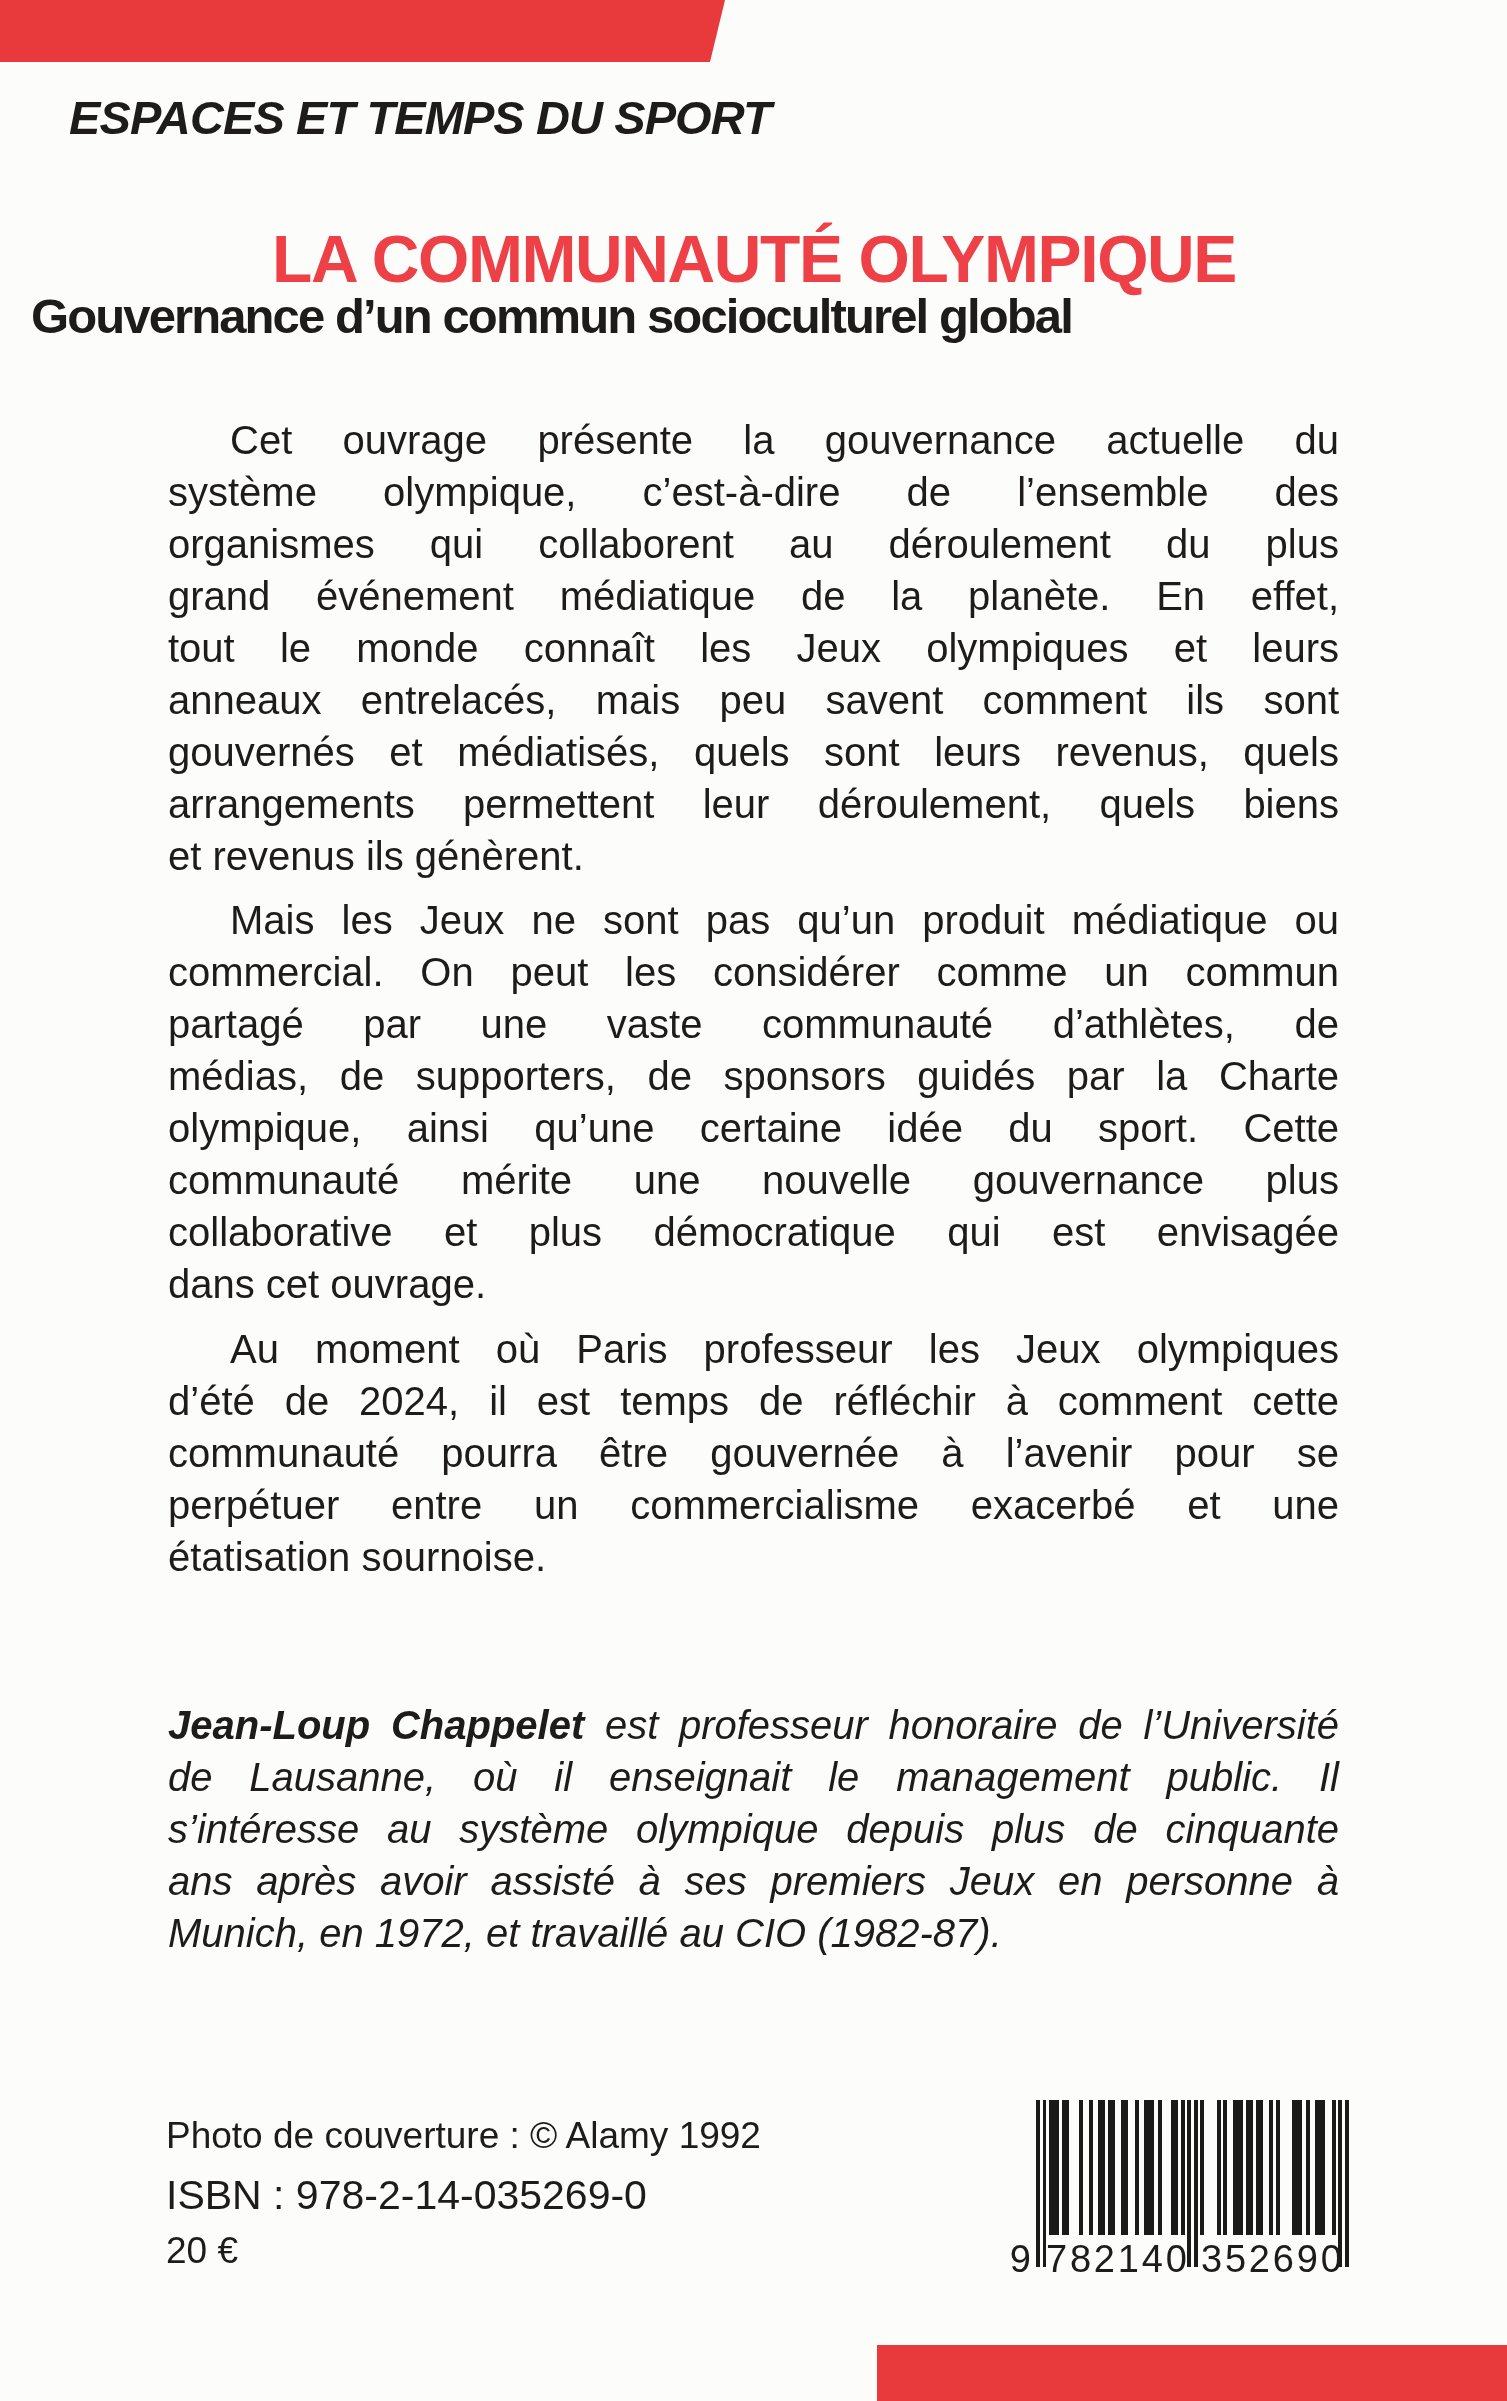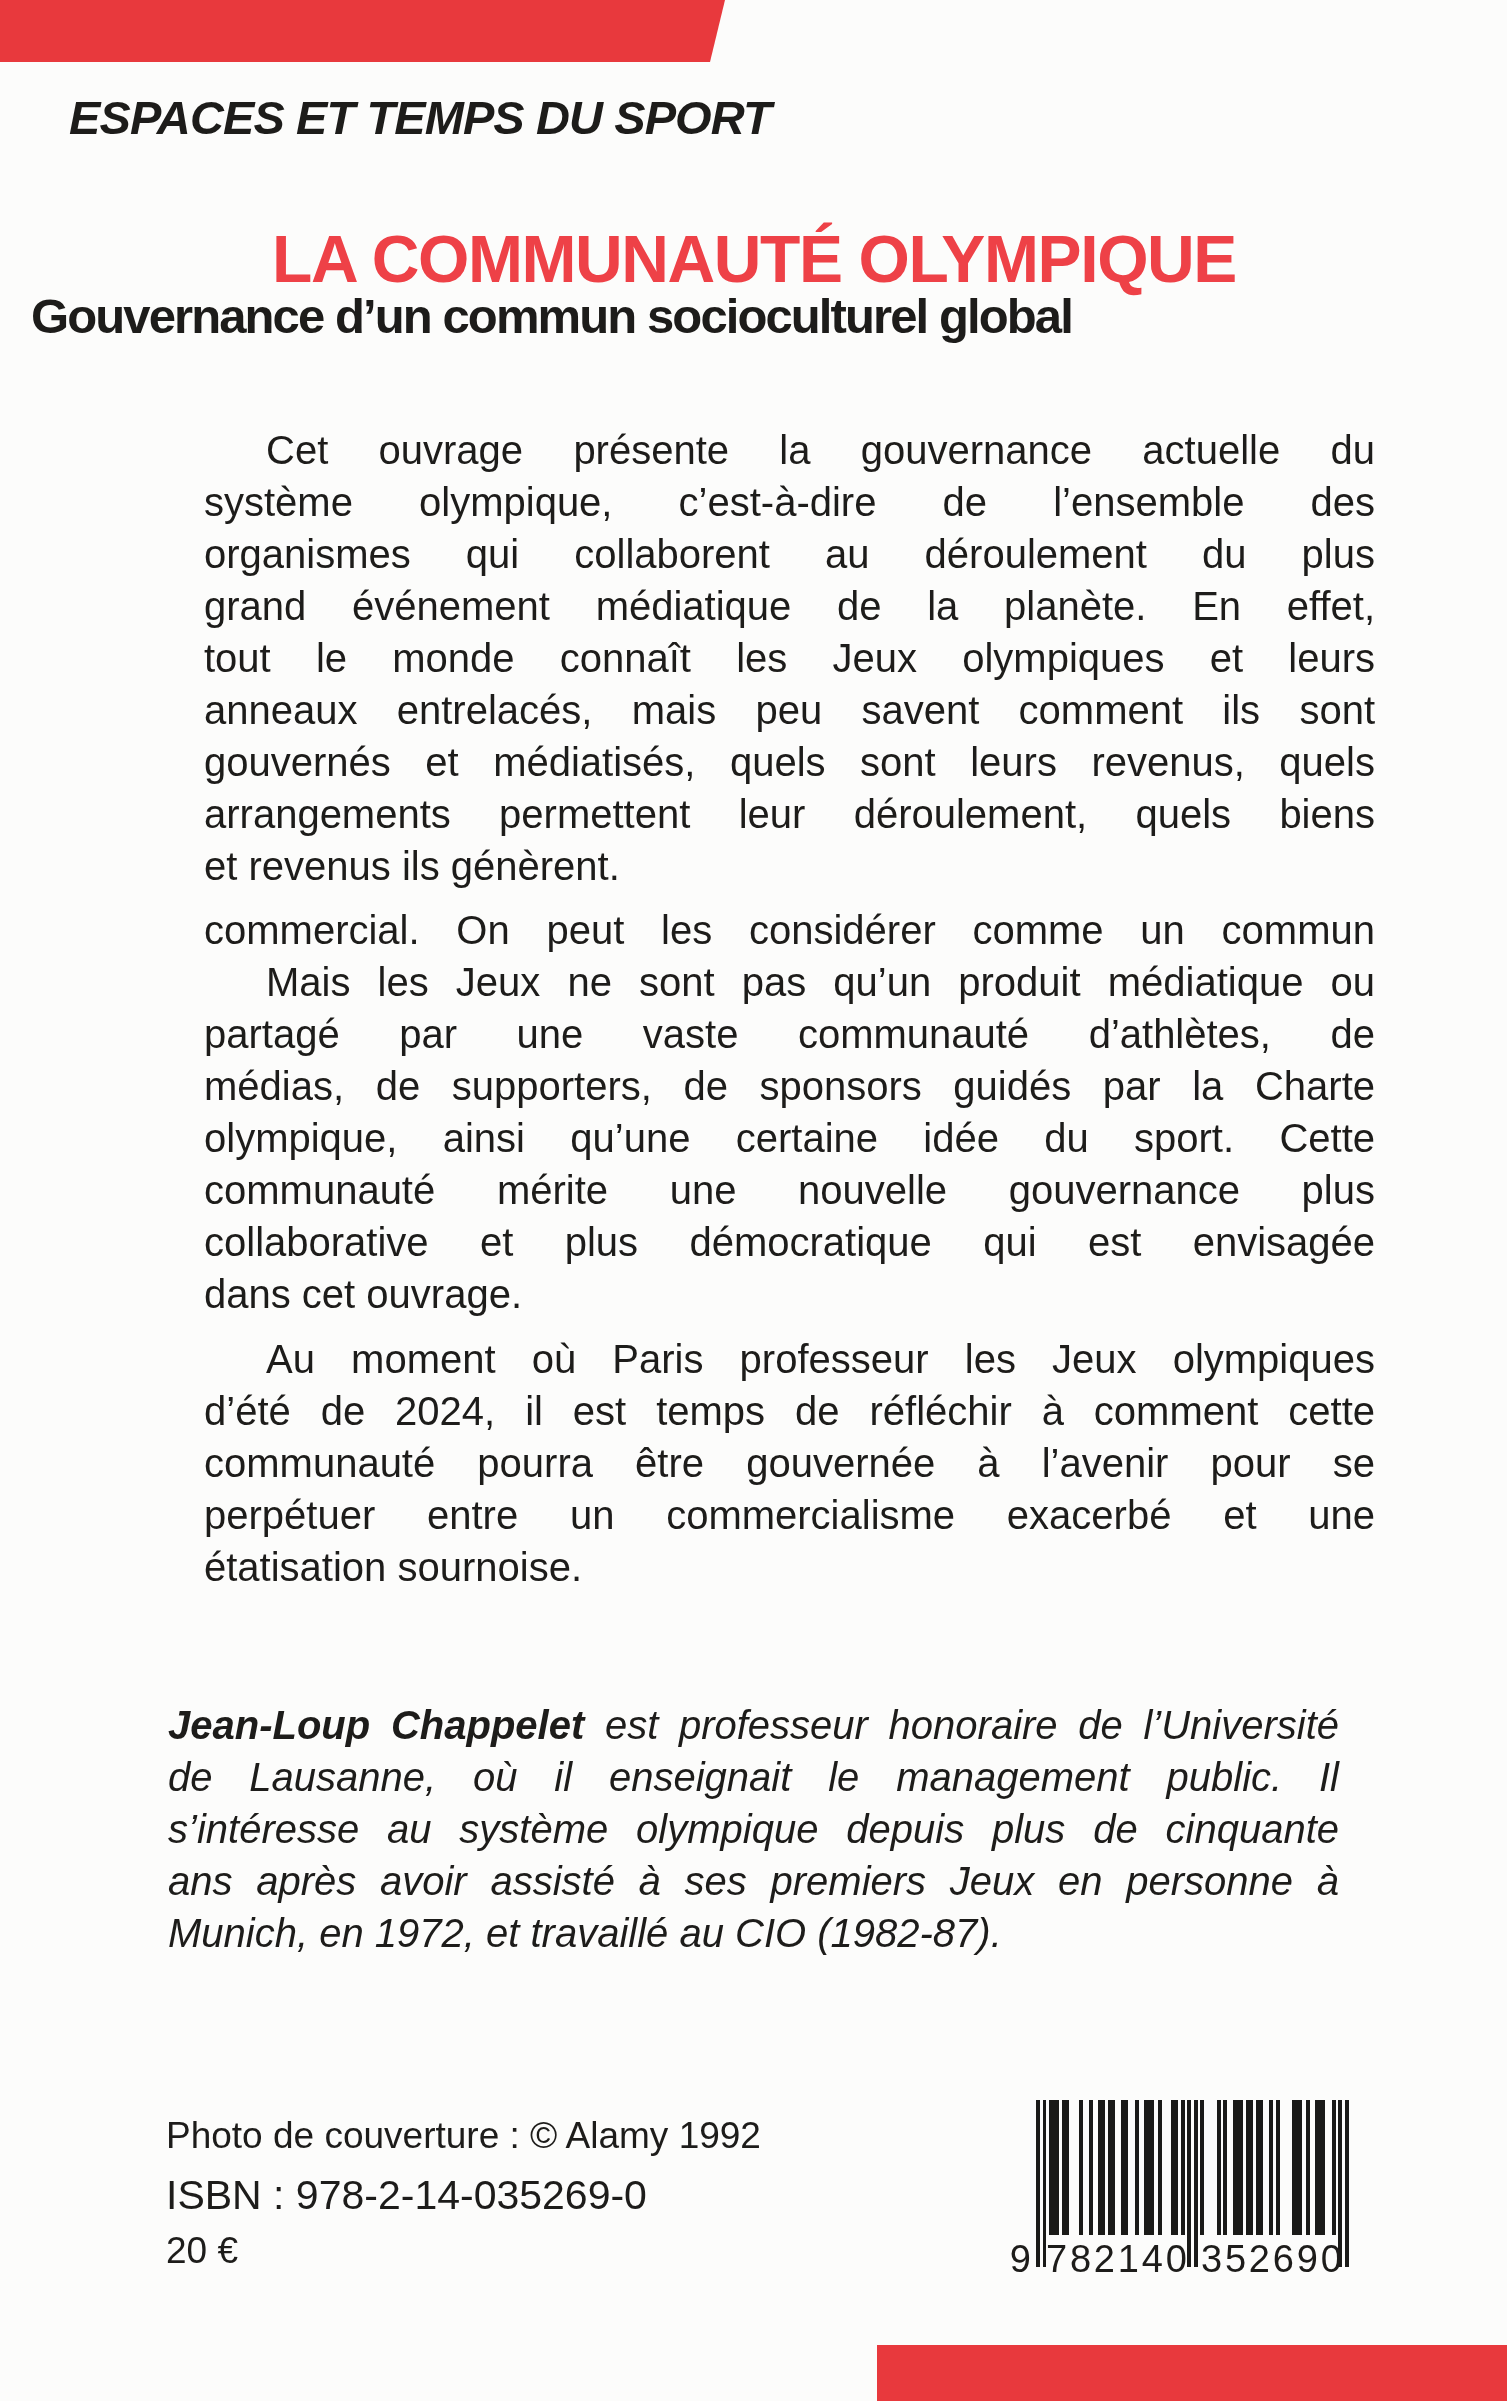--- a/index.html
+++ b/index.html
@@ -25,22 +25,22 @@
     position:absolute; left:0; top:221px; width:100%;
     text-align:center; font-size:66px; line-height:76px; font-weight:bold;
     letter-spacing:-1.4px; color:var(--title-red); white-space:nowrap;
   }
   .subtitle{
     position:absolute; left:17px; top:288px; width:100%;
     text-align:left; font-size:49px; line-height:57px; font-weight:bold;
     letter-spacing:-1.9px; white-space:nowrap;padding-left:14px;
   }
   .blurb{
-    position:absolute; left:168px; top:424px; width:1171px;
-    font-size:40px; line-height:52px;margin-left:36px;
+    position:absolute; left:168px; top:414px; width:1171px;
+    font-size:40px; line-height:52px;
   }
   .paragraph + .paragraph{ margin-top:12.3px; }
   .line{
     text-align:justify; text-align-last:justify; text-justify:inter-word;
   }
   .line.last{ text-align-last:left; }
   .paragraph .line.first{ text-indent:62px; }
   .bio{
     position:absolute; left:168px; top:1699px; width:1171px;
     font-size:40px; line-height:52px; font-style:italic;
@@ -93,22 +93,22 @@
         <div class="line">système olympique, c’est-à-dire de l’ensemble des</div>
         <div class="line">organismes qui collaborent au déroulement du plus</div>
         <div class="line">grand événement médiatique de la planète. En effet,</div>
         <div class="line">tout le monde connaît les Jeux olympiques et leurs</div>
         <div class="line">anneaux entrelacés, mais peu savent comment ils sont</div>
         <div class="line">gouvernés et médiatisés, quels sont leurs revenus, quels</div>
         <div class="line">arrangements permettent leur déroulement, quels biens</div>
         <div class="line last">et revenus ils génèrent.</div>
       </div>
       <div class="paragraph">
+        <div class="line first">Mais les Jeux ne sont pas qu’un produit médiatique ou</div>
         <div class="line">commercial. On peut les considérer comme un commun</div>
-        <div class="line first">Mais les Jeux ne sont pas qu’un produit médiatique ou</div>
         <div class="line">partagé par une vaste communauté d’athlètes, de</div>
         <div class="line">médias, de supporters, de sponsors guidés par la Charte</div>
         <div class="line">olympique, ainsi qu’une certaine idée du sport. Cette</div>
         <div class="line">communauté mérite une nouvelle gouvernance plus</div>
         <div class="line">collaborative et plus démocratique qui est envisagée</div>
         <div class="line last">dans cet ouvrage.</div>
       </div>
       <div class="paragraph">
         <div class="line first">Au moment où Paris professeur les Jeux olympiques</div>
         <div class="line">d’été de 2024, il est temps de réfléchir à comment cette</div>

